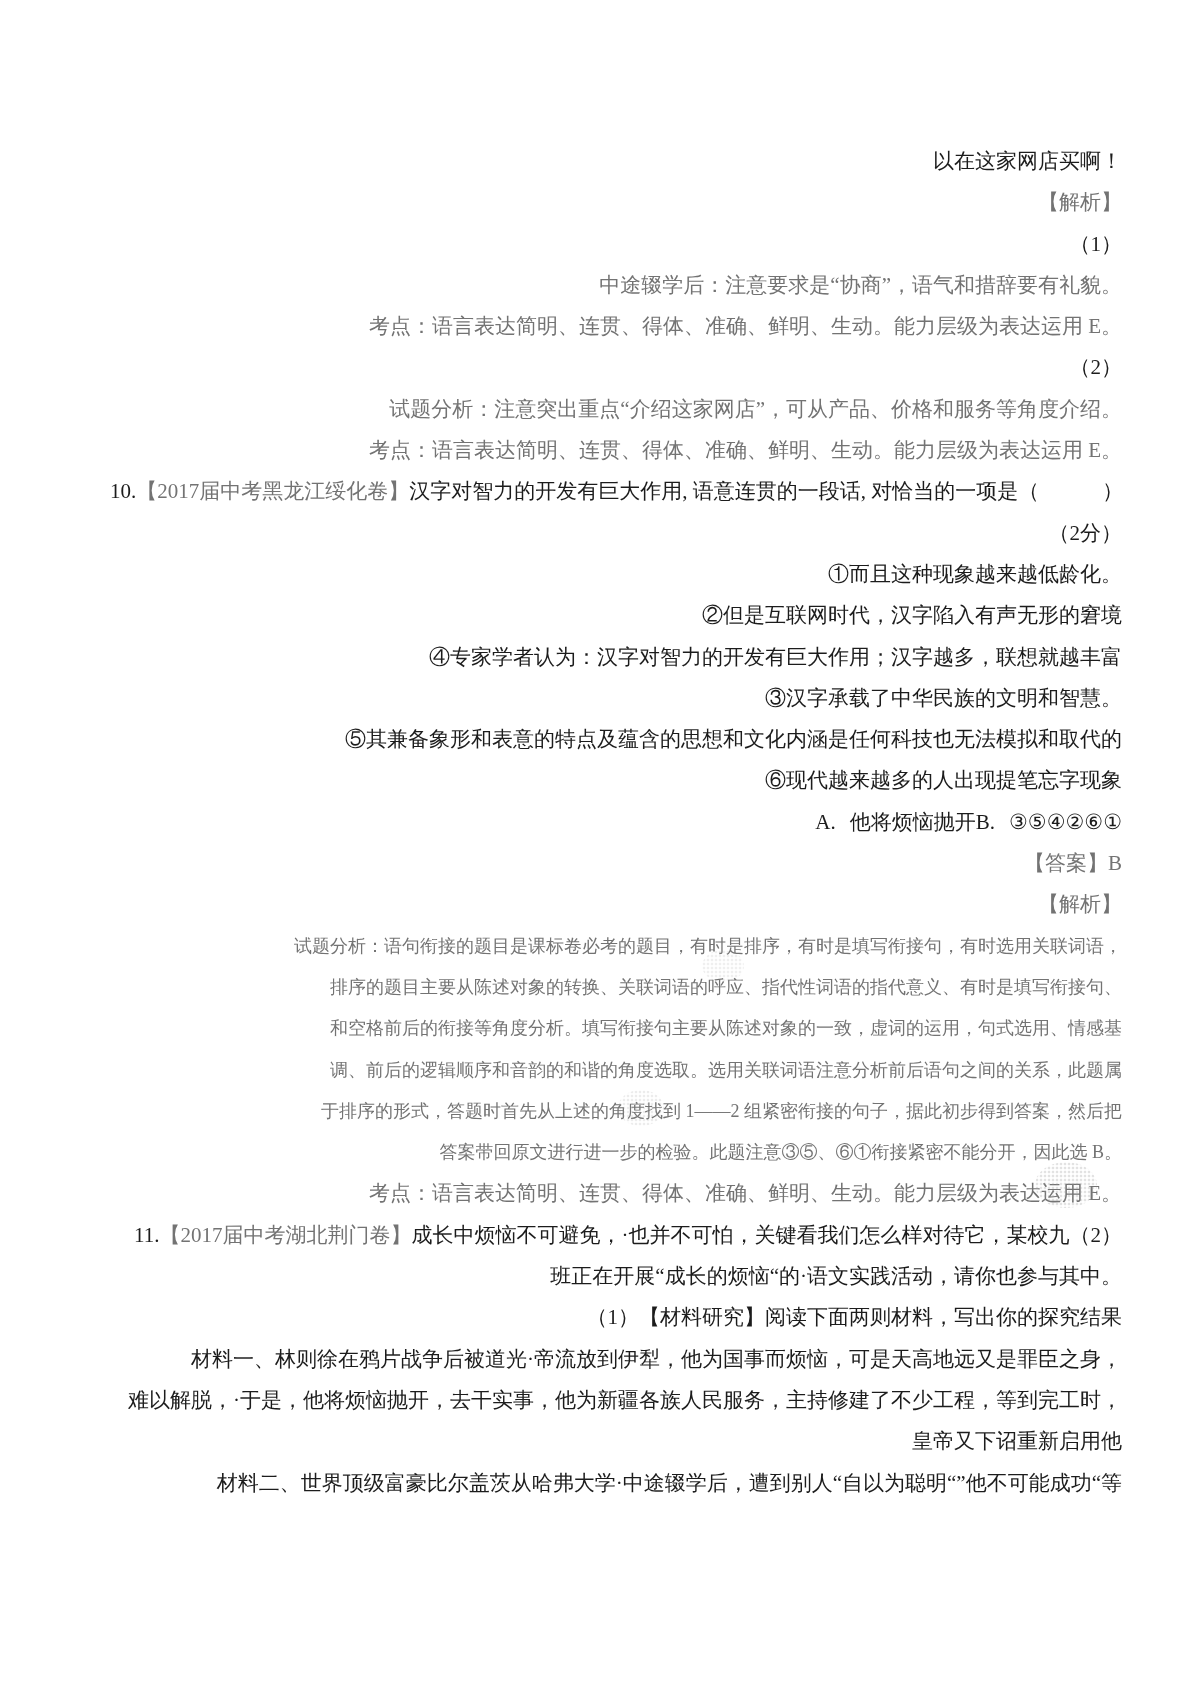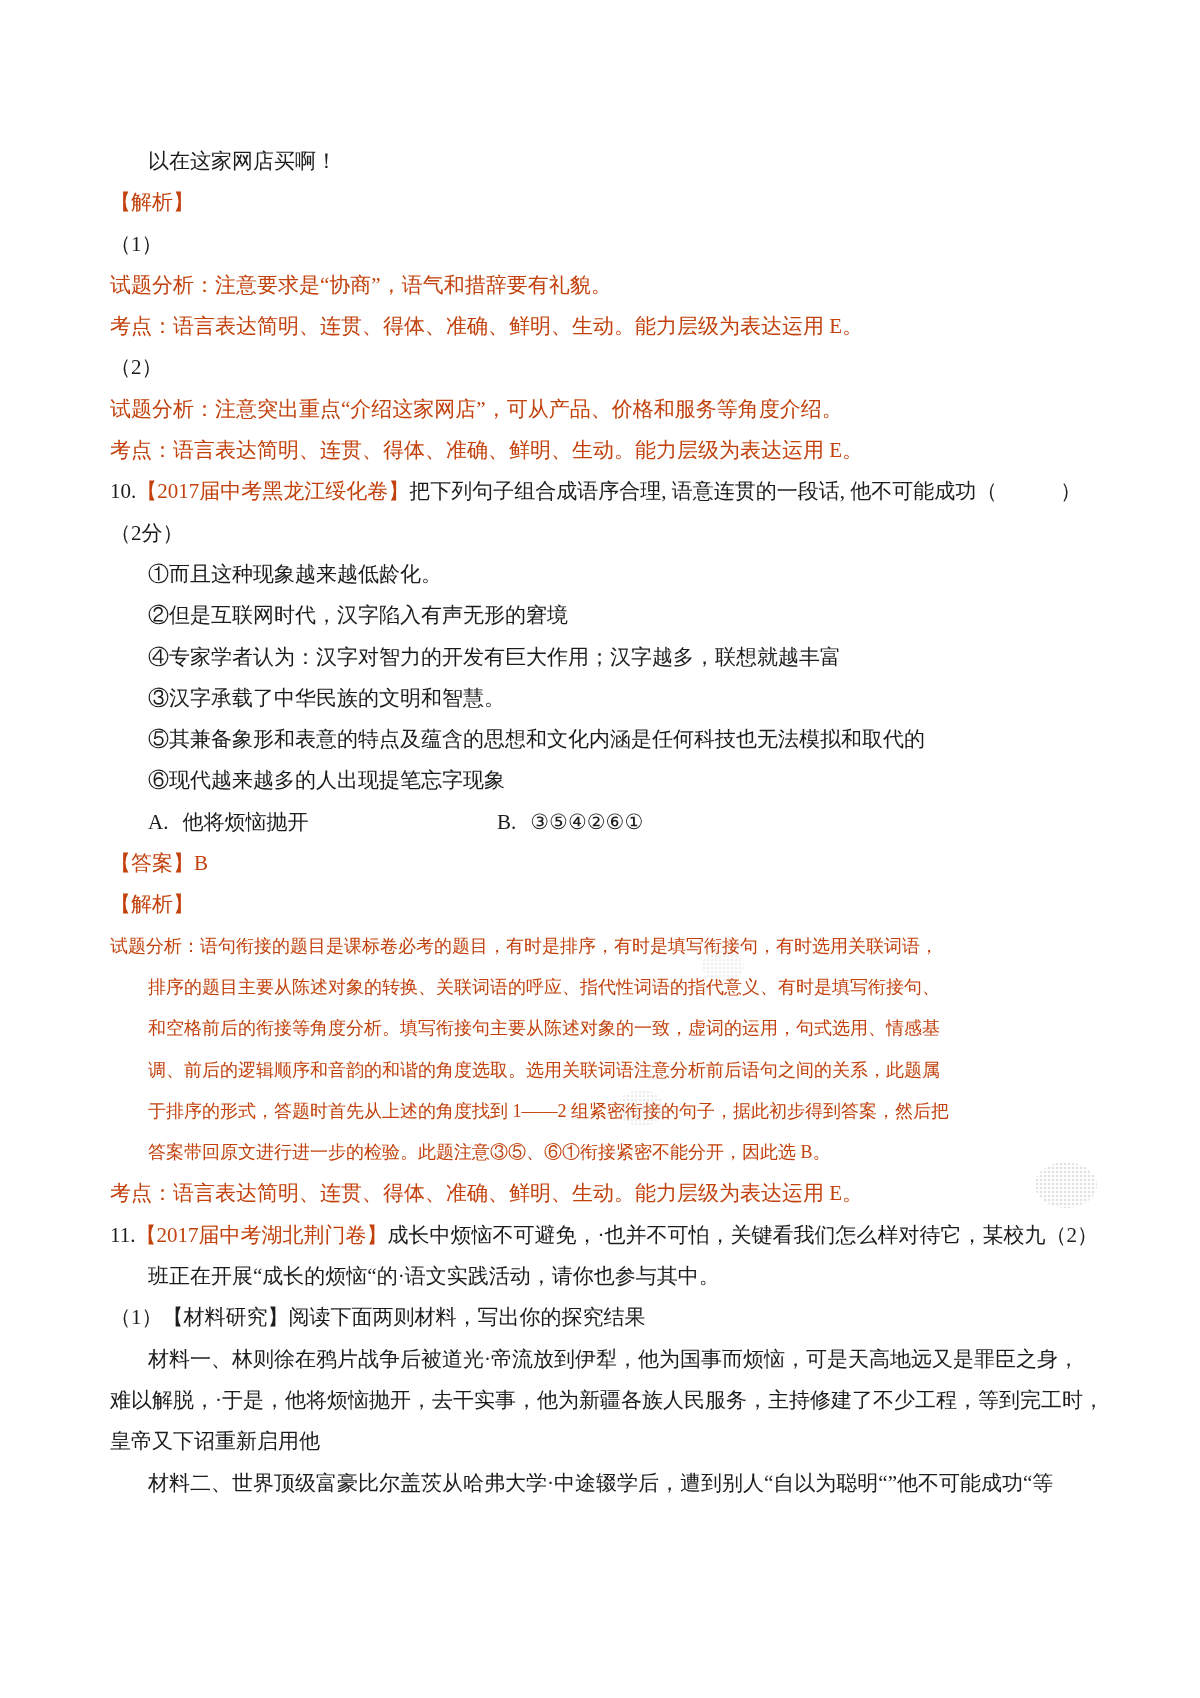--- a/index.html
+++ b/index.html
@@ -5,34 +5,35 @@
   html,body{margin:0;padding:0;background:#ffffff;}
   .page{
     position:relative;
     width:1200px;
     height:1698px;
     background:#ffffff;
     font-family:"Liberation Serif","DejaVu Serif",serif;
     font-size:21px;
     color:#1c1c1c;
     overflow:hidden;
+    text-align:right;
   }
   .content{
     position:absolute;
     left:110px;
     top:141px;
     width:1012px;
   }
   .ln{
     line-height:41.3px;
     height:41.3px;
     white-space:nowrap;
   }
   .ind{padding-left:38px;}
-  .red{color:#c2410c;}
+  .red{color:#737373;}
   .alz{font-weight:400;font-size:18px;}
   .opt-first{display:inline-block;width:349px;}
   .opt-label{margin-right:14px;}
   
   .smudge{
     position:absolute;
     border-radius:50%;
     background-image:radial-gradient(circle, rgba(150,150,150,.5) 1px, rgba(255,255,255,0) 1.7px);
     background-size:4px 4px;
     pointer-events:none;
@@ -44,28 +45,28 @@
 </head>
 <body>
 
 <div class="page">
   <div class="content">
 
     <div class="ln ind">以在这家网店买啊！</div>
 
     <div class="ln red">【解析】</div>
     <div class="ln">（1）</div>
-    <div class="ln red">试题分析：注意要求是“协商”，语气和措辞要有礼貌。</div>
+    <div class="ln red">中途辍学后：注意要求是“协商”，语气和措辞要有礼貌。</div>
     <div class="ln red">考点：语言表达简明、连贯、得体、准确、鲜明、生动。能力层级为表达运用 E。</div>
     <div class="ln">（2）</div>
     <div class="ln red">试题分析：注意突出重点“介绍这家网店”，可从产品、价格和服务等角度介绍。</div>
     <div class="ln red">考点：语言表达简明、连贯、得体、准确、鲜明、生动。能力层级为表达运用 E。</div>
 
     <div class="ln">
-      <span>10.</span><span class="red">【2017届中考黑龙江绥化卷】</span><span>把下列句子组合成语序合理, 语意连贯的一段话, 他不可能成功（　　　）</span>
+      <span>10.</span><span class="red">【2017届中考黑龙江绥化卷】</span><span>汉字对智力的开发有巨大作用, 语意连贯的一段话, 对恰当的一项是（　　　）</span>
     </div>
     <div class="ln">（2分）</div>
 
     <div class="ln ind">①而且这种现象越来越低龄化。</div>
     <div class="ln ind">②但是互联网时代，汉字陷入有声无形的窘境</div>
     <div class="ln ind">④专家学者认为：汉字对智力的开发有巨大作用；汉字越多，联想就越丰富</div>
     <div class="ln ind">③汉字承载了中华民族的文明和智慧。</div>
     <div class="ln ind">⑤其兼备象形和表意的特点及蕴含的思想和文化内涵是任何科技也无法模拟和取代的</div>
     <div class="ln ind">⑥现代越来越多的人出现提笔忘字现象</div>
 

